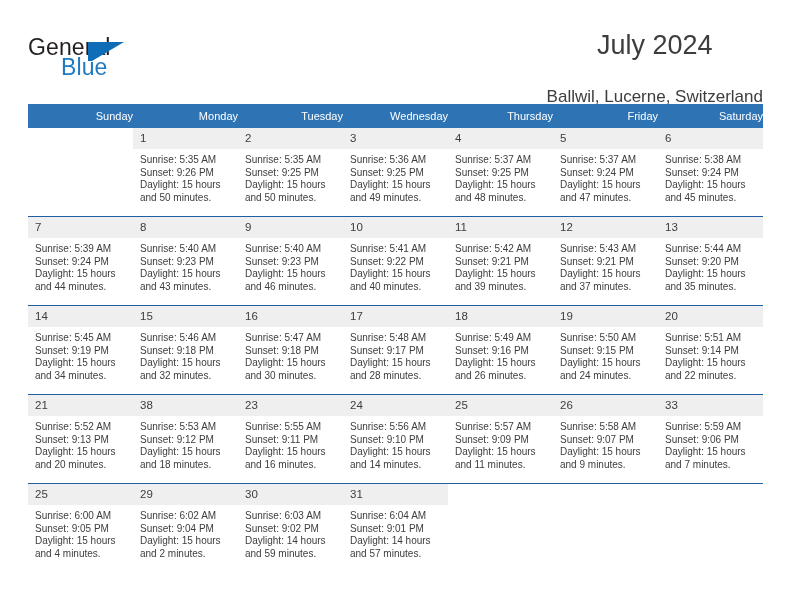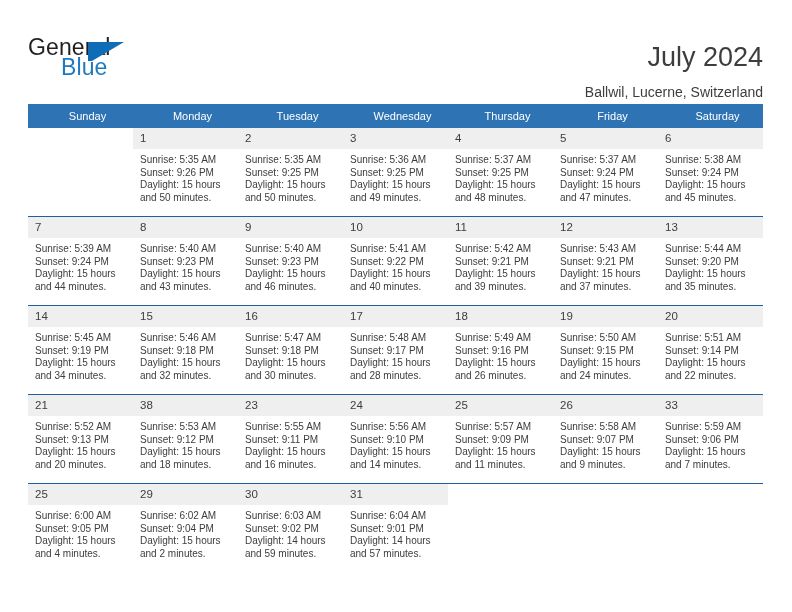--- a/index.html
+++ b/index.html
@@ -71,53 +71,53 @@
     left: 60px;
     top: 8px;
     width: 4px;
     height: 19px;
     background: #0f6cb6;
   }
 
   .title-block {
     position: absolute;
     right: 0;
-    top: 12px;
-    text-align: right;
+    top: 0;
+    text-align: center;
   }
   .cal-title {
     font-size: 27px;
     color: #3d3d3d;
     line-height: 34px;
     white-space: nowrap;
   }
   .cal-subtitle {
-    margin-top: 9px;
-    font-size: 14px;
+    margin-top: 26px;
+    font-size: 17px;
     color: #3d3d3d;
     line-height: 18px;
     white-space: nowrap;
   }
 
   
   .calendar {
     position: absolute;
     left: 28px;
     top: 104px;
     width: 735px;
     border-collapse: collapse;
     table-layout: fixed;
   }
 
   .calendar th {
     background: #2e74b5;
     color: #ffffff;
     font-size: 11px;
     font-weight: normal;
-    text-align: center;
+    text-align: right;
     padding: 6px 0 6px 14px;
     height: 10px;
     border: none;
   }
 
   .calendar td {
     vertical-align: top;
     padding: 0;
     border: none;
     border-top: 1.6px solid #1f5fa0;

